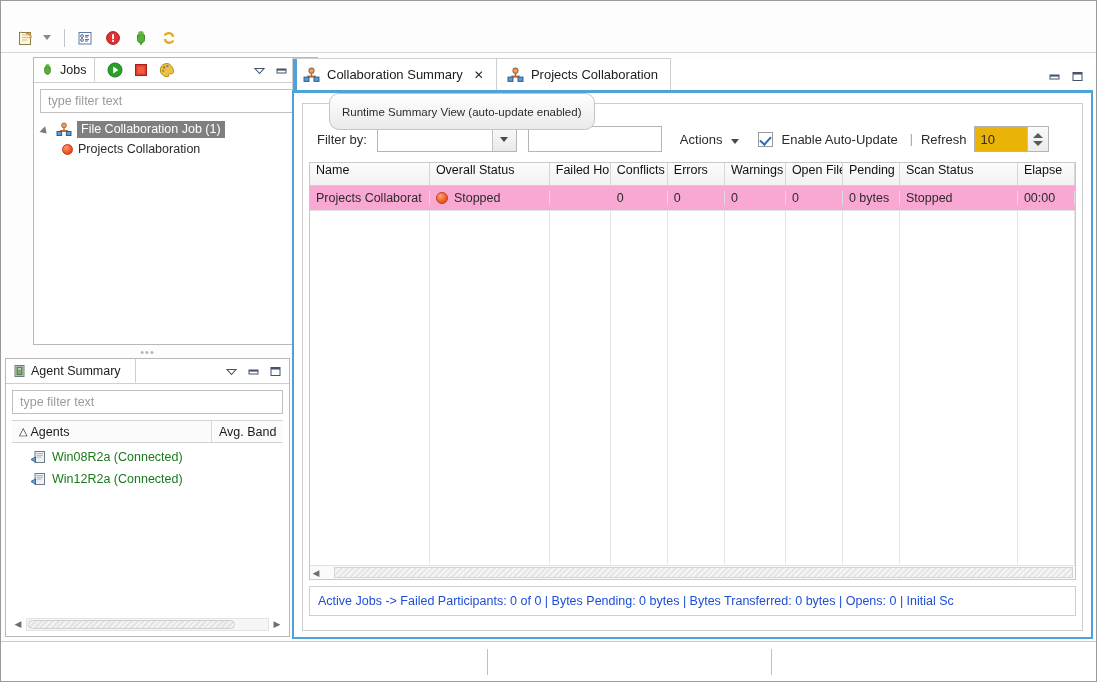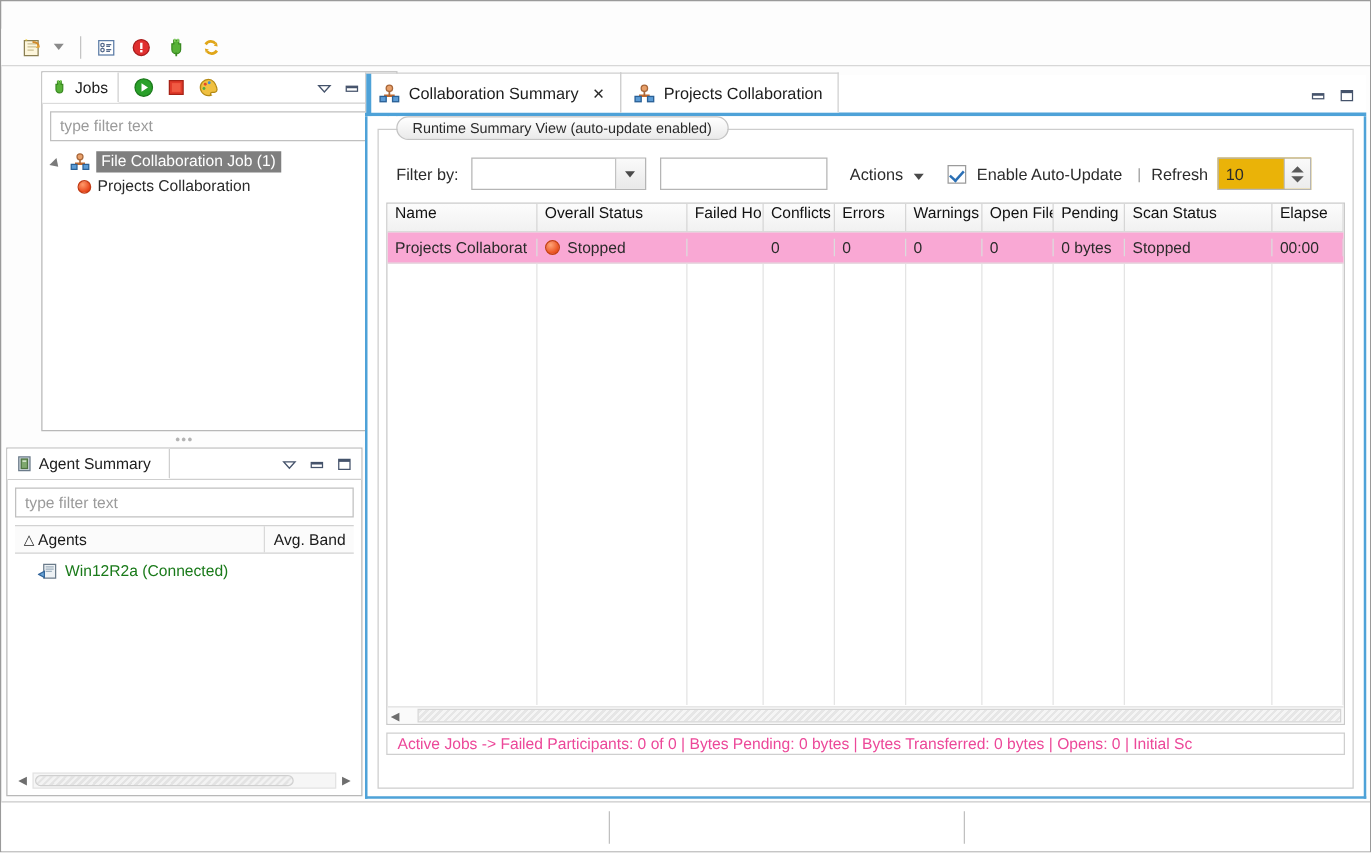--- a/index.html
+++ b/index.html
@@ -259,22 +259,22 @@
     padding: 10px 8px 6px 8px;
   }
 
   .group-box {
     position: relative;
     border: 1px solid #cdcdcd;
     height: 100%;
     padding: 16px 6px 6px 6px;
   }
   .group-title {
-    position: absolute; left: 14px; top: -11px;
-    height: 19px;
+    position: absolute; left: 26px; top: -11px;
+    height: 37px;
     padding: 0 12px;
     background: linear-gradient(to bottom,#ffffff,#eaeaea);
     border: 1px solid #c4c4c4;
     border-radius: 10px;
     font-size: 11.5px;
     color: #2b2b2b;
     display: flex; align-items: center;
   }
 
   .filter-row {
@@ -409,27 +409,27 @@
   }
   .table-hthumb {
     height: 11px; margin-left: 12px;
     flex: 1; margin-right: 2px;
     background: repeating-linear-gradient(135deg,#e6e6e6 0 2px,#f5f5f5 2px 4px);
     border: 1px solid #d5d5d5;
   }
 
   .status-strip {
     margin-top: 6px;
-    height: 18px;
+    height: 30px;
     border: 1px solid #cfcfcf;
     background: #ffffff;
     display: flex; align-items: center;
     padding-left: 8px;
     font-size: 12.5px;
-    color: #ec4899;
+    color: #1d4ed8;
     overflow: hidden;
     white-space: nowrap;
   }
 
   
   .win-statusbar {
     position: absolute; left: 0; bottom: 0;
     width: 1095px; height: 40px;
     background: #ffffff;
     border-top: 1px solid #c9c9c9;
@@ -625,20 +625,30 @@
         <div class="agent-th c1">
           <span style="font-size:11px;margin-right:3px">△</span>
           <span>Agents</span>
         </div>
         <div class="agent-th c2">
           <span>Avg. Band</span>
         </div>
       </div>
 
       <div class="agent-rows">
+        <div class="agent-row">
+          <span>
+            <svg width="16" height="15" viewBox="0 0 16 15">
+              <rect x="5" y="1.5" width="9.5" height="11" fill="#eef2f5" stroke="#6b7b8a"></rect>
+              <path d="M6.5 3.5 h6.5 M6.5 5.3 h6.5 M6.5 7.1 h5" stroke="#9fb0be" stroke-width=".9"></path>
+              <path d="M1 9.5 l4.5 -2.5 v5 z" fill="#6aa6d8" stroke="#35679c"></path>
+            </svg>
+          </span>
+          <span>Win08R2a (Connected)</span>
+        </div>
         <div class="agent-row">
           <span>
             <svg width="16" height="15" viewBox="0 0 16 15">
               <rect x="5" y="1.5" width="9.5" height="11" fill="#eef2f5" stroke="#6b7b8a"></rect>
               <path d="M6.5 3.5 h6.5 M6.5 5.3 h6.5 M6.5 7.1 h5" stroke="#9fb0be" stroke-width=".9"></path>
               <path d="M1 9.5 l4.5 -2.5 v5 z" fill="#6aa6d8" stroke="#35679c"></path>
             </svg>
           </span>
           <span>Win12R2a (Connected)</span>
         </div>

